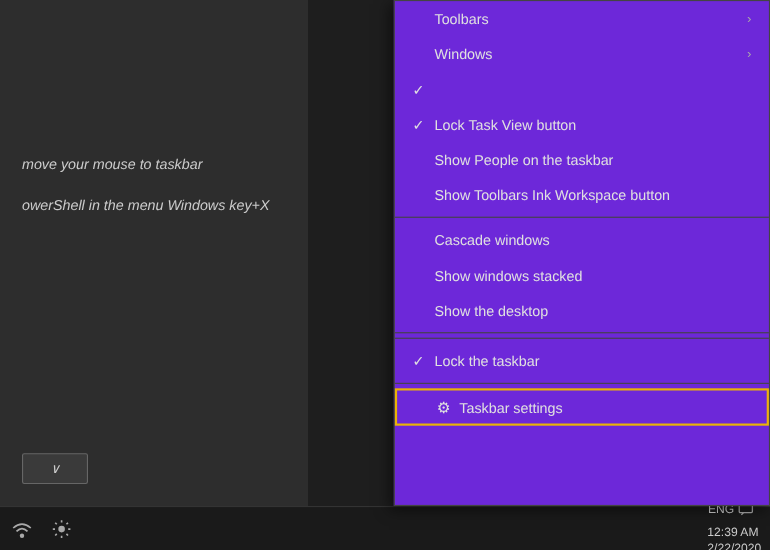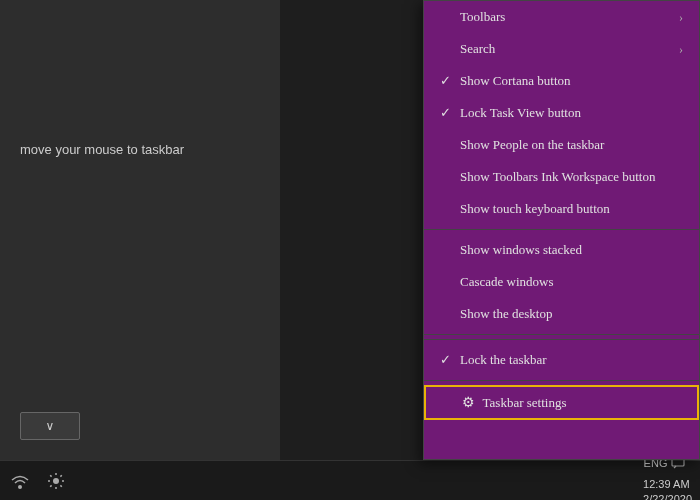--- a/index.html
+++ b/index.html
@@ -16,20 +16,21 @@
     .left-panel {
       position: absolute;
       left: 0;
       top: 0;
       width: 280px;
       height: 500px;
       background: #2d2d2d;
       color: #ccc;
       font-size: 13px;
       padding: 20px;
+      font-style: italic;
     }
 
     .left-panel-text {
       margin-top: 120px;
       line-height: 1.6;
     }
 
     .left-panel-text p {
       margin-bottom: 16px;
     }
@@ -48,27 +49,26 @@
       justify-content: center;
       color: #ccc;
       font-size: 12px;
     }
 
     
     .context-menu {
       position: absolute;
       right: 0;
       top: 0;
-      width: 277px;
+      width: 342px;
       height: 460px;
-      background: #701a75;
+      background: #6d28d9;
       border: 1px solid #444;
       box-shadow: -4px 4px 12px rgba(0,0,0,0.5);
       z-index: 10;
-      font-family: Liberation Serif, serif;
     }
 
     .menu-item {
       display: flex;
       align-items: center;
       padding: 7px 16px;
       color: #e0e0e0;
       font-size: 13px;
       cursor: pointer;
       position: relative;
@@ -163,65 +163,61 @@
     .menu-item.taskbar-settings-item {
       border: 2px solid #eab308;
     }
   </style>
 </head>
 <body>
 
 <div class="left-panel">
   <div class="left-panel-text">
     <p>move your mouse to taskbar</p>
+    <p>owerShell in the menu Windows key+X</p>
   </div>
   <div class="dropdown-mock">
     <span>∨</span>
   </div>
 </div>
 
 <div class="context-menu" id="context-menu">
 <div class="menu-item">
       <span class="checkmark"></span>
       <span class="menu-item-label">Toolbars</span>
       <span class="arrow">›</span>
     </div>
     <div class="menu-item">
       <span class="checkmark"></span>
-      <span class="menu-item-label">Search</span>
+      <span class="menu-item-label">Windows</span>
       <span class="arrow">›</span>
     </div>
     <div class="menu-item">
       <span class="checkmark">✓</span>
-      <span class="menu-item-label">Show Cortana button</span>
     </div>
     <div class="menu-item">
       <span class="checkmark">✓</span>
       <span class="menu-item-label">Lock Task View button</span>
     </div>
     <div class="menu-item">
       <span class="checkmark"></span>
       <span class="menu-item-label">Show People on the taskbar</span>
     </div>
     <div class="menu-item">
       <span class="checkmark"></span>
       <span class="menu-item-label">Show Toolbars Ink Workspace button</span>
     </div>
-    <div class="menu-item">
-      <span class="checkmark"></span>
-      <span class="menu-item-label">Show touch keyboard button</span>
-    </div>
-    <div class="separator"></div>
+    <div class="separator"></div>
+    <div class="menu-item">
+      <span class="checkmark"></span>
+      <span class="menu-item-label">Cascade windows</span>
+    </div>
     <div class="menu-item">
       <span class="checkmark"></span>
       <span class="menu-item-label">Show windows stacked</span>
-    </div>
-    <div class="menu-item">
-      <span class="checkmark"></span>
-      <span class="menu-item-label">Cascade windows</span>
     </div>
     <div class="menu-item">
       <span class="checkmark"></span>
       <span class="menu-item-label">Show the desktop</span>
     </div>
     <div class="separator"></div>
     <div class="separator"></div>
     <div class="menu-item">
       <span class="checkmark">✓</span>
       <span class="menu-item-label">Lock the taskbar</span>

